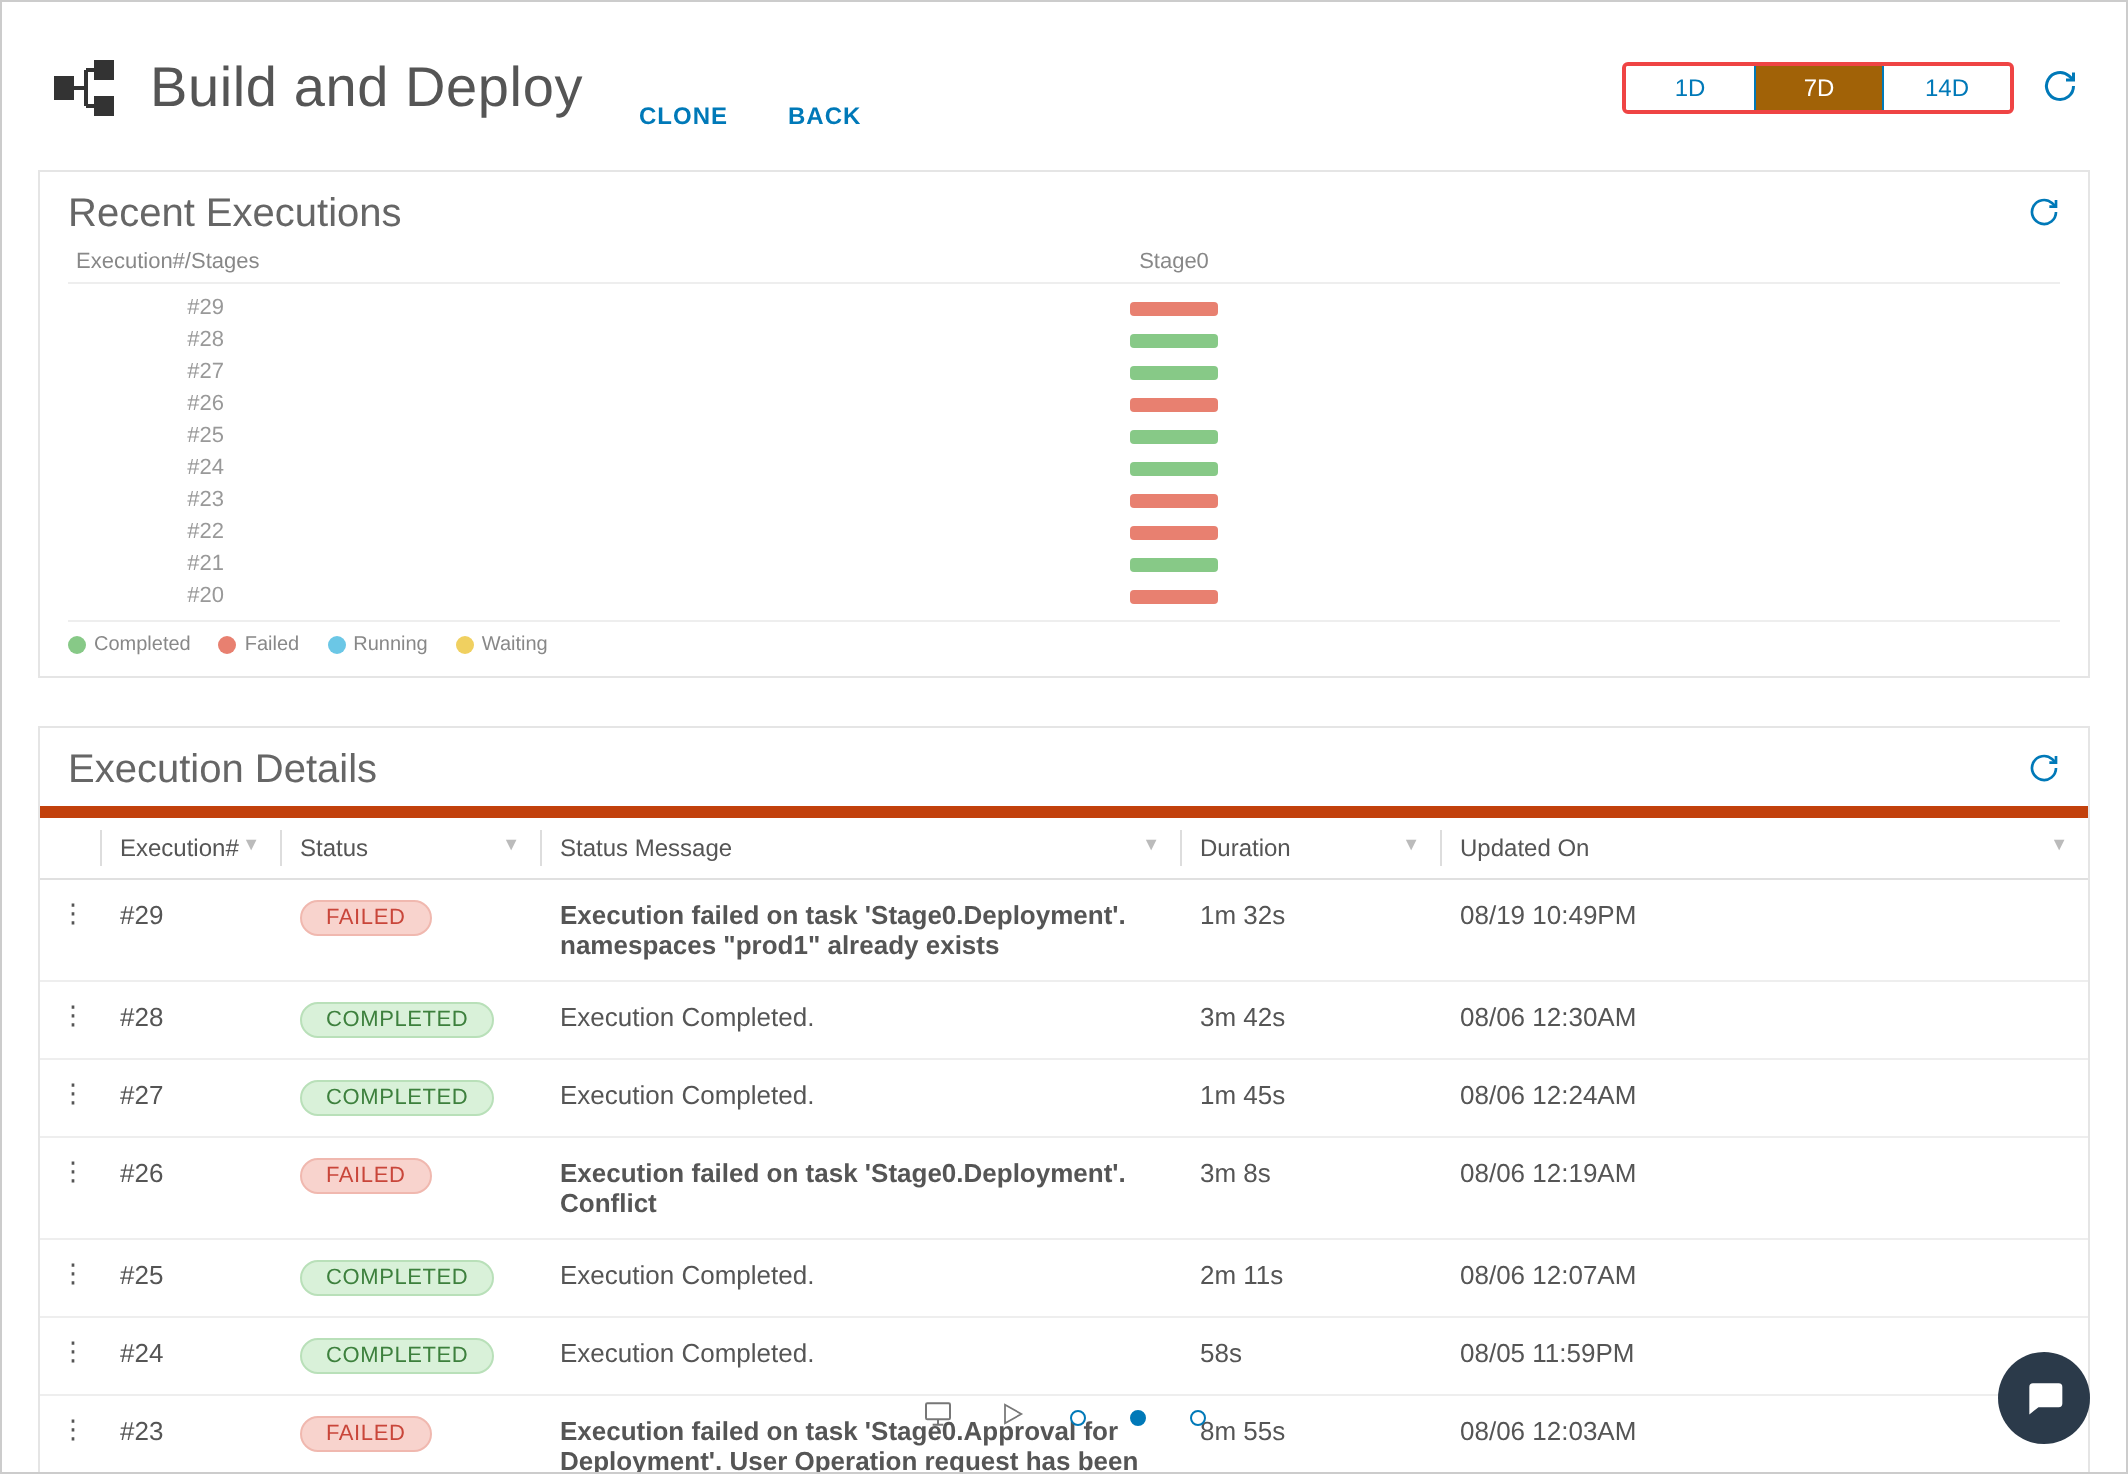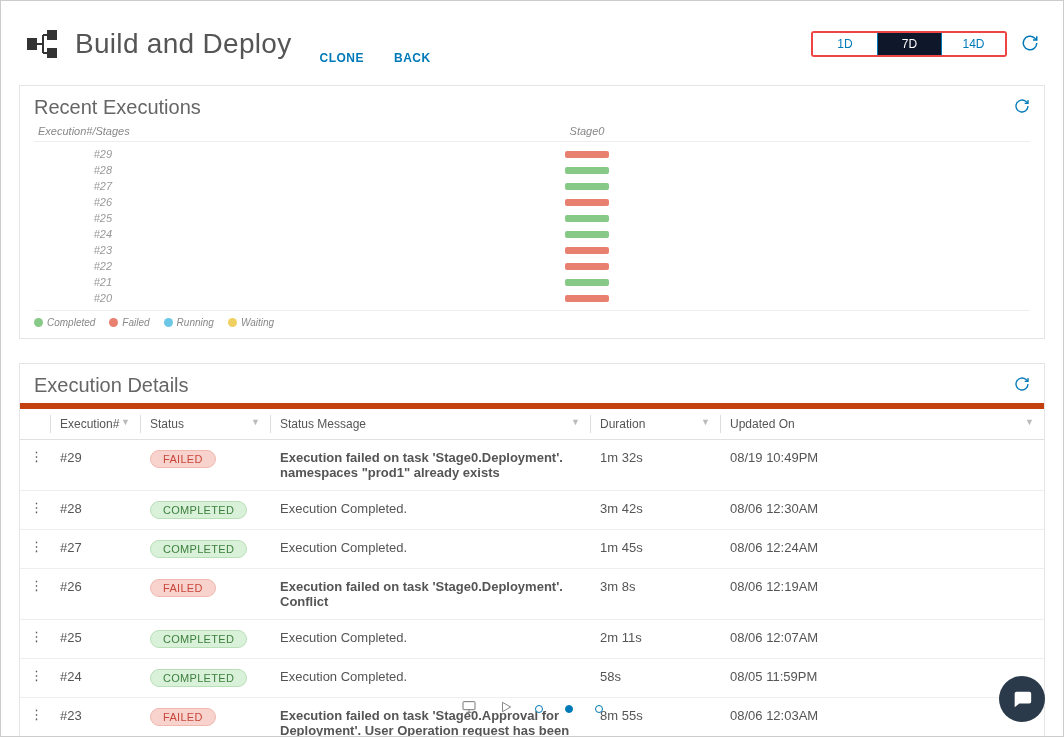--- a/index.html
+++ b/index.html
@@ -8,32 +8,32 @@
 
 
 .header { display: flex; align-items: center; padding: 22px 24px 14px; }
 .pipeline-icon { width: 36px; height: 36px; margin-right: 14px; }
 .page-title { font-size: 28px; font-weight: 300; color: #555; letter-spacing: 0.3px; }
 .header-links { margin-left: 28px; display: flex; gap: 30px; margin-top: 28px; }
 .header-link { color: #0079b8; font-size: 12px; font-weight: 600; letter-spacing: 0.5px; cursor: pointer; }
 .spacer { flex: 1; }
 .time-toggle { display: flex; border: 2px solid #ef4444; border-radius: 3px; overflow: hidden; }
 .time-btn { width: 64px; text-align: center; padding: 4px 0; font-size: 12px; color: #0079b8; cursor: pointer; background: #fff; }
-.time-btn.active { background: #0f172a; color: #fff; }
+.time-btn.active { background: #a16207; color: #fff; }
 .time-btn + .time-btn { border-left: 1px solid #0079b8; }
 .refresh-icon { margin-left: 14px; cursor: pointer; color: #0079b8; }
 
 
 .panel { margin: 6px 18px; border: 1px solid #e5e5e5; background: #fff; }
 .panel-head { display: flex; align-items: center; padding: 10px 14px 6px; text-align: center; }
 .panel-title { font-size: 20px; font-weight: 300; color: #666; }
 .panel-refresh { margin-left: auto; color: #0079b8; cursor: pointer; }
 
 
-.chart-wrap { padding: 0 14px 10px; font-style: italic; }
+.chart-wrap { padding: 0 14px 10px; }
 .chart-header { display: flex; font-size: 11px; color: #888; padding-bottom: 4px; }
 .chart-header .hcol1 { width: 110px; text-align: left; padding-left: 4px; }
 .chart-header .hcol2 { flex: 1; text-align: center; }
 .chart-rows { border-top: 1px solid #eee; border-bottom: 1px solid #eee; padding: 4px 0; }
 .chart-row { display: flex; align-items: center; height: 16px; }
 .chart-label { width: 110px; text-align: right; font-size: 11px; color: #999; padding-right: 32px; }
 .chart-bar-cell { flex: 1; display: flex; justify-content: center; }
 .chart-bar { width: 44px; height: 7px; border-radius: 2px; }
 .bar-completed { background: #87c987; }
 .bar-failed { background: #e88070; }

